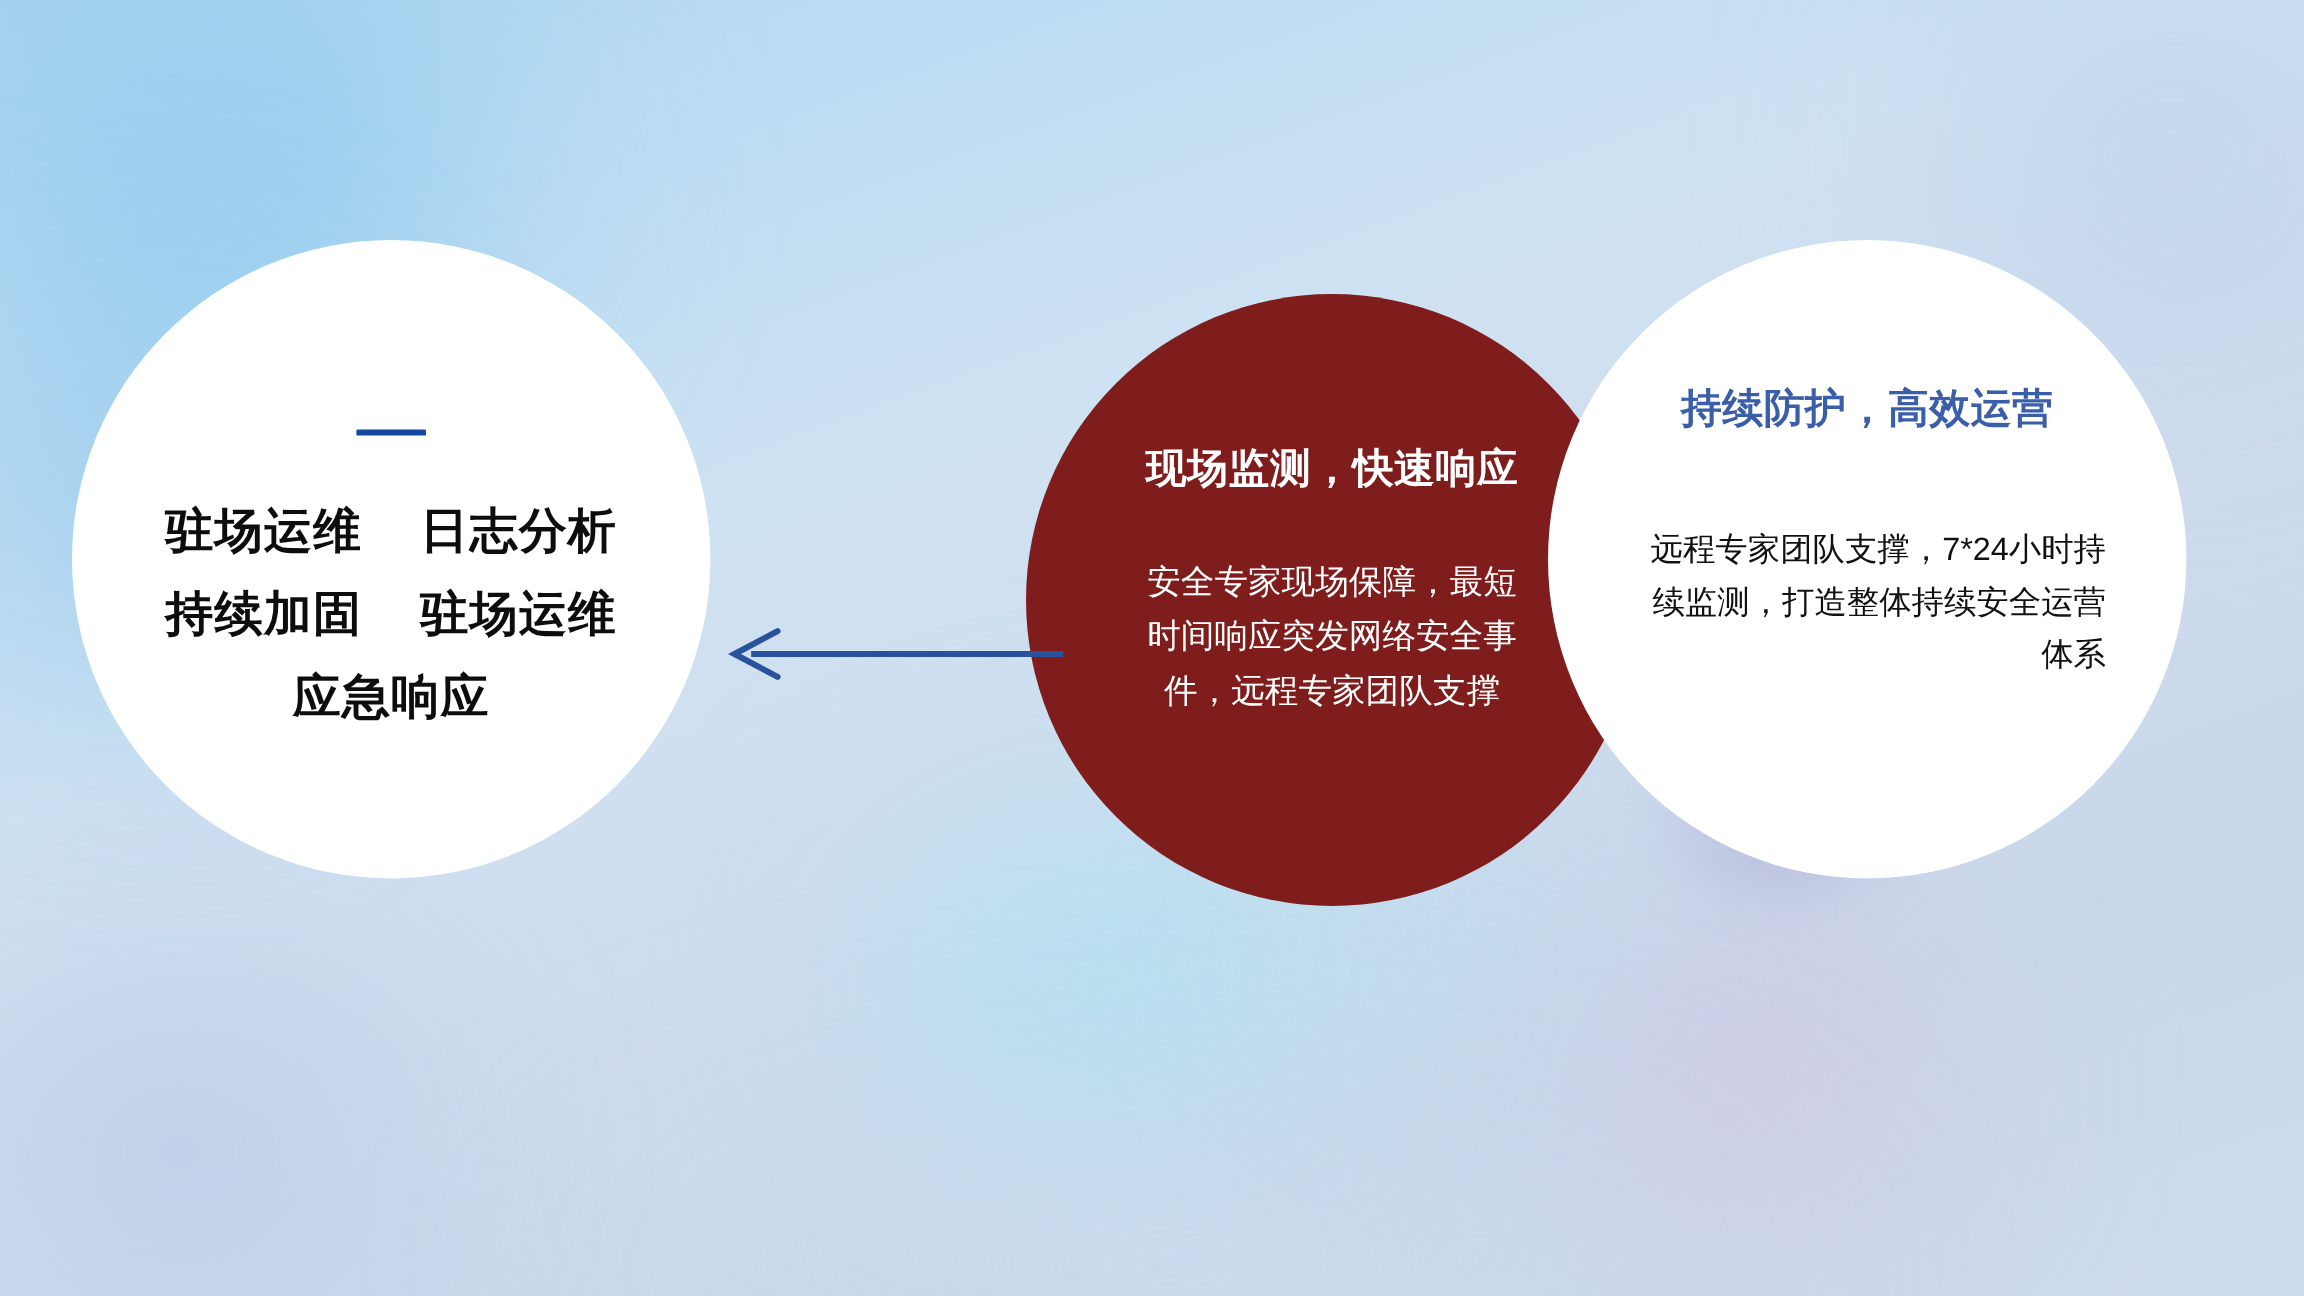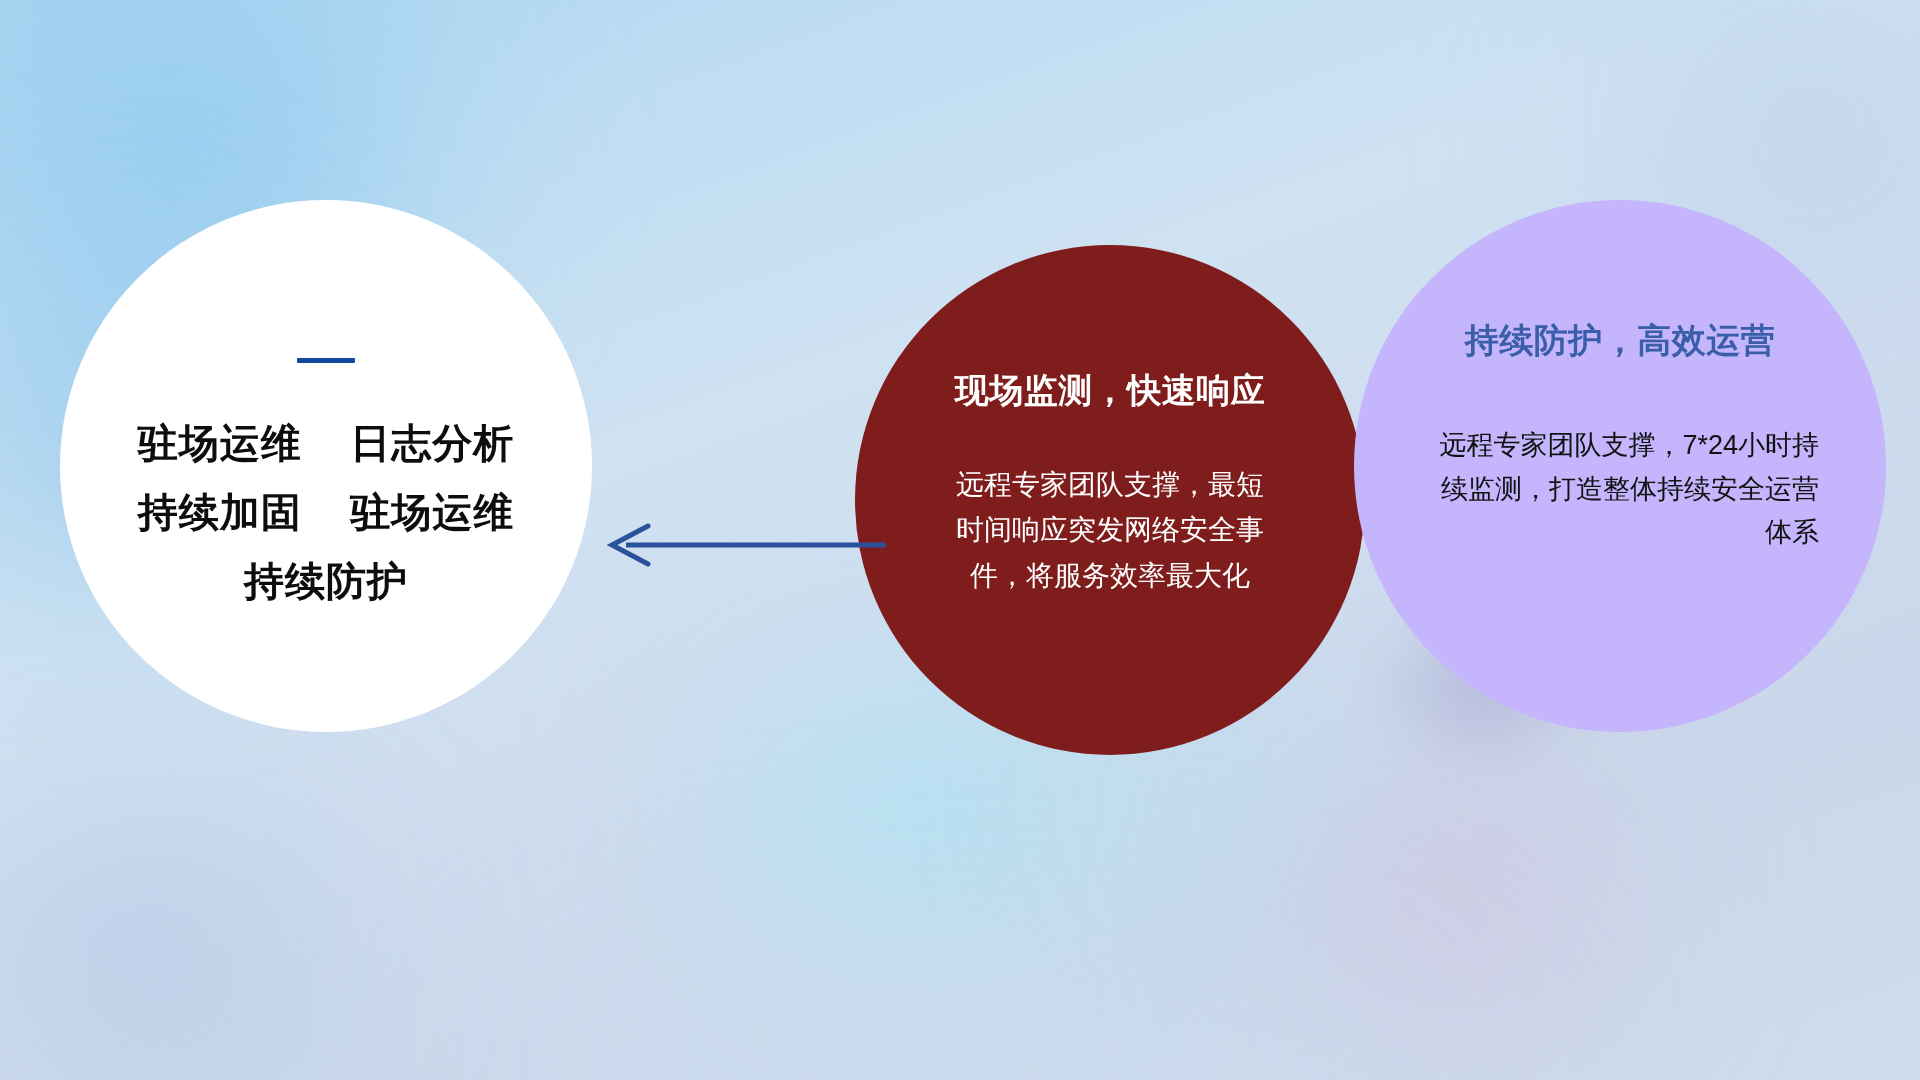--- a/index.html
+++ b/index.html
@@ -140,26 +140,27 @@
     color: #ffffff;
     font-size: 28px;
     line-height: 1.62;
     text-align: center;
     width: 316px;
     margin-top: 48px;
   }
 
   
   #circle-right {
-    left: 1354px;
+    left: 1290px;
     top: 200px;
     width: 532px;
     height: 532px;
-    background: #c4b5fd;
+    background: #ffffff;
     z-index: 6;
+    gap: 13px;
   }
   #circle-right .c-title {
     color: #3a5fa8;
     font-weight: 700;
     font-size: 34px;
     margin-top: 118px;
     letter-spacing: 0.5px;
     white-space: nowrap;
   }
   #circle-right .c-body {
@@ -208,32 +209,32 @@
   <div class="bg-glow glow-cyan2"></div>
   <div class="bg-glow glow-lavender"></div>
   <div class="bg-glow glow-topright"></div>
   <div class="bg-glow glow-bottomhaze"></div>
 
   <div class="circle" id="circle-left">
     <div class="left-dash"></div>
     <div class="left-lines">
       <div class="line">驻场运维    日志分析</div>
       <div class="line">持续加固    驻场运维</div>
-      <div class="line">持续防护</div>
+      <div class="line">应急响应</div>
     </div>
   </div>
 
   <svg id="arrow" viewBox="0 0 290 66">
     <line x1="286" y1="33" x2="26" y2="33" stroke="#2a519b" stroke-width="5" stroke-linecap="butt"></line>
     <polyline points="48,14 12,33 48,52" fill="none" stroke="#2a519b" stroke-width="5" stroke-linecap="round" stroke-linejoin="miter"></polyline>
   </svg>
 
   <div class="circle" id="circle-mid">
     <div class="c-title">现场监测，快速响应</div>
-    <div class="c-body">远程专家团队支撑，最短时间响应突发网络安全事件，将服务效率最大化</div>
+    <div class="c-body">安全专家现场保障，最短时间响应突发网络安全事件，远程专家团队支撑</div>
   </div>
 
   <div id="overlap-shadow"></div>
 
   <div class="circle" id="circle-right">
     <div class="c-title">持续防护，高效运营</div>
     <div class="c-body">远程专家团队支撑，7*24小时持续监测，打造整体持续安全运营体系</div>
   </div>
 
 </div>

